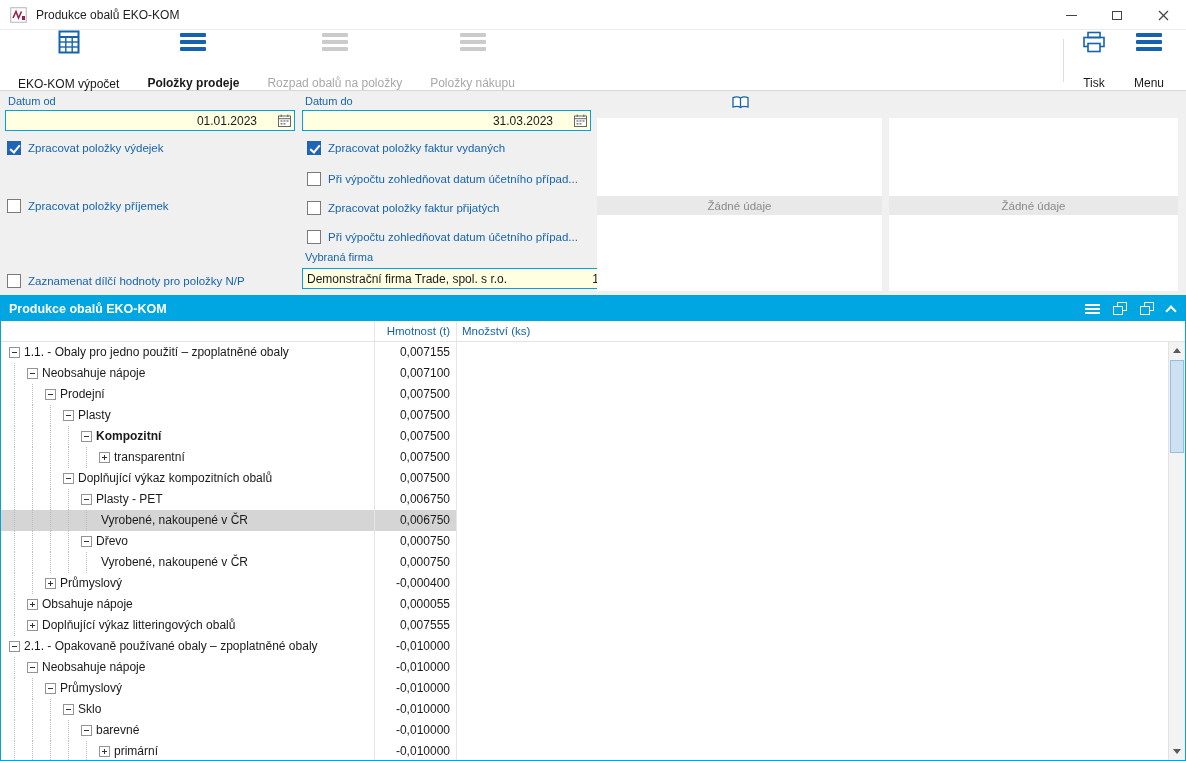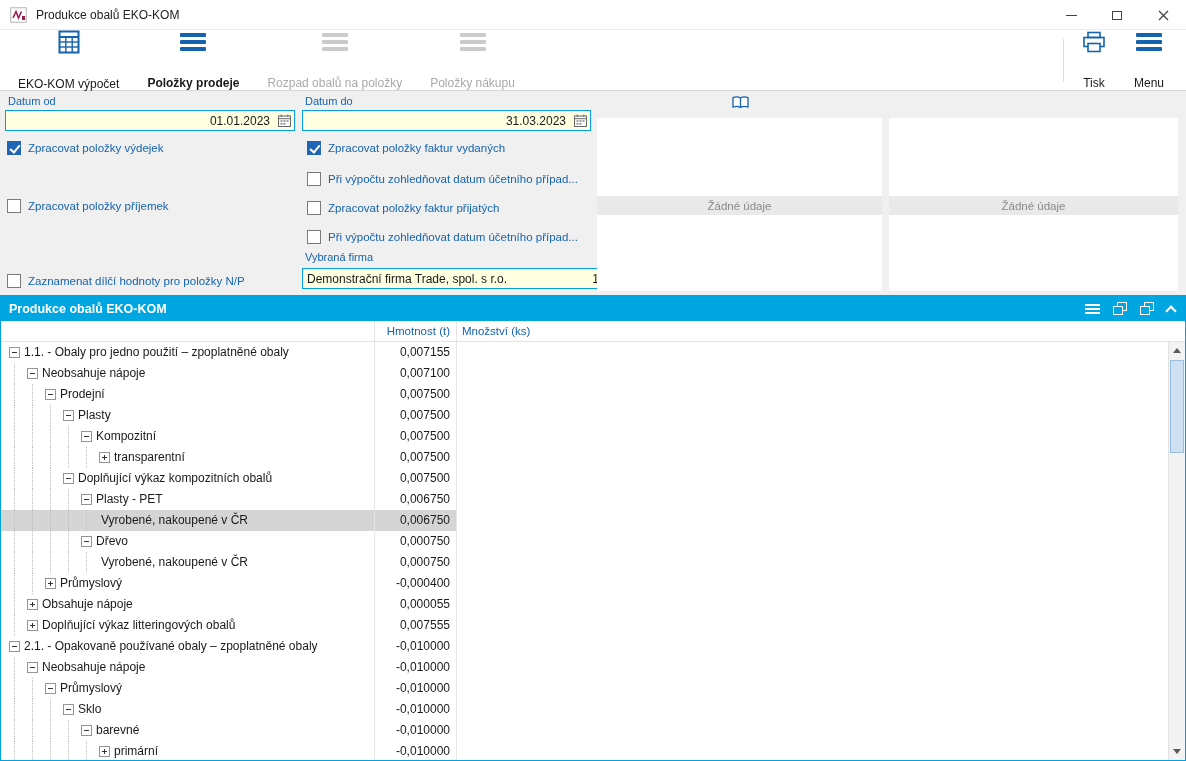--- a/index.html
+++ b/index.html
@@ -26,21 +26,21 @@
   .icon-bars i { display:block; height:4px; background:#1563ae; border-radius:1px; }
   .tb-btn.disabled .icon-bars i { background:#cbcbcb; }
   .icon-calc, .icon-printer { height:24px; display:flex; align-items:center; }
   .tb-right { margin-left:auto; display:flex; align-items:stretch; padding-right:8px; }
   .tb-sep { width:1px; background:#dedede; margin:8px 4px; }
 
   
   .filters { position:absolute; top:91px; left:0; right:0; height:204px; background:#f0f0f0; }
   .f-label { position:absolute; font-size:11px; color:#1563ae; white-space:nowrap; }
   .f-input { position:absolute; height:21px; background:#ffffe1; border:1px solid #00a3df; display:flex; align-items:center; font-size:12px; }
-  .date-value { flex:1; text-align:right; padding-right:8px; }
+  .date-value { flex:1; text-align:right; padding-right:21px; }
   .cal-icon { margin-right:3px; display:inline-flex; }
   .company-name { flex:1; overflow:hidden; white-space:nowrap; padding-left:4px; }
   .company-number { padding:0 4px 0 2px; }
   .company-pick { margin-right:3px; display:inline-flex; }
 
   .check-col { position:absolute; top:0; height:100%; }
   #checks-left  { left:7px;  width:292px; }
   #checks-middle{ left:307px; width:286px; }
   .check-row { position:absolute; left:0; display:flex; align-items:center; gap:7px; white-space:nowrap; }
   #checks-left  .check-row:nth-child(1){ top:50px; }
@@ -359,21 +359,21 @@
           <span class="expander minus" style="left: 62px;"></span>
           <span class="row-label" style="left: 77px;">Plasty</span>
           <span class="row-weight">0,007500</span>
         </div>
         <div class="tree-row">
           <span class="guide" style="left: 13px;"></span>
           <span class="guide" style="left: 31px;"></span>
           <span class="guide" style="left: 49px;"></span>
           <span class="guide" style="left: 67px;"></span>
           <span class="expander minus" style="left: 80px;"></span>
-          <span class="row-label" style="left: 95px;">Kompozitní</span>
+          <span class="row-label" style="left: 95px; font-weight: bold;">Kompozitní</span>
           <span class="row-weight">0,007500</span>
         </div>
         <div class="tree-row">
           <span class="guide" style="left: 13px;"></span>
           <span class="guide" style="left: 31px;"></span>
           <span class="guide" style="left: 49px;"></span>
           <span class="guide" style="left: 67px;"></span>
           <span class="guide" style="left: 85px;"></span>
           <span class="expander plus" style="left: 98px;"></span>
           <span class="row-label" style="left: 113px;">transparentní</span>

